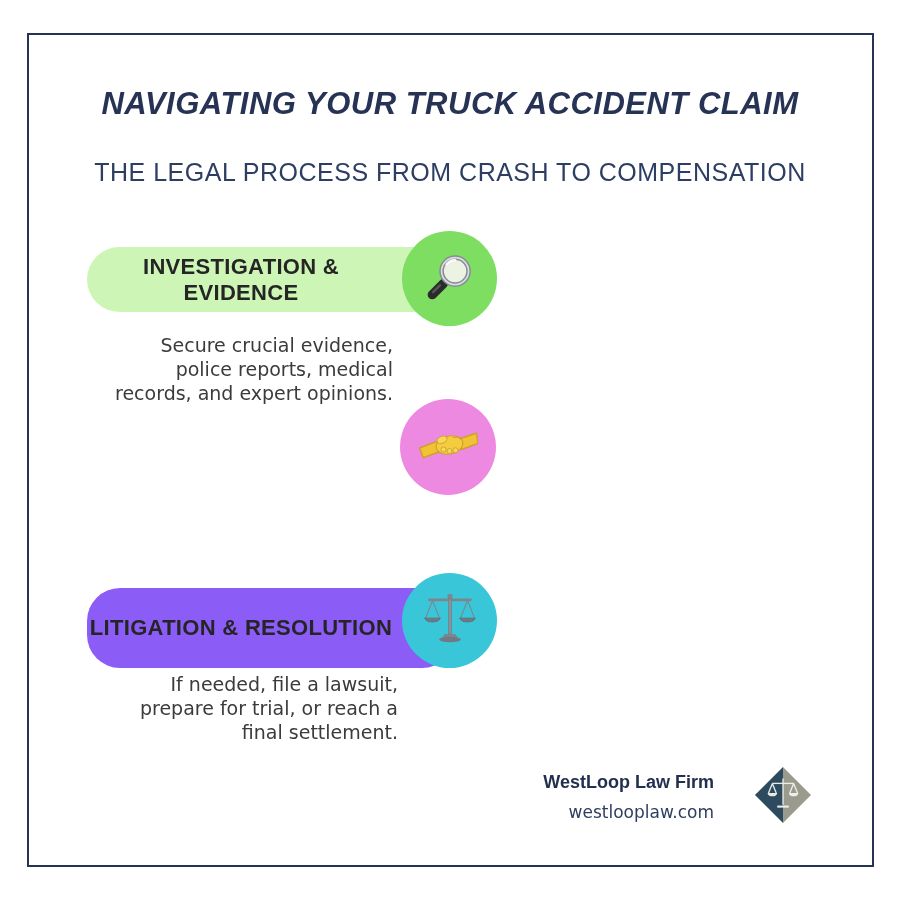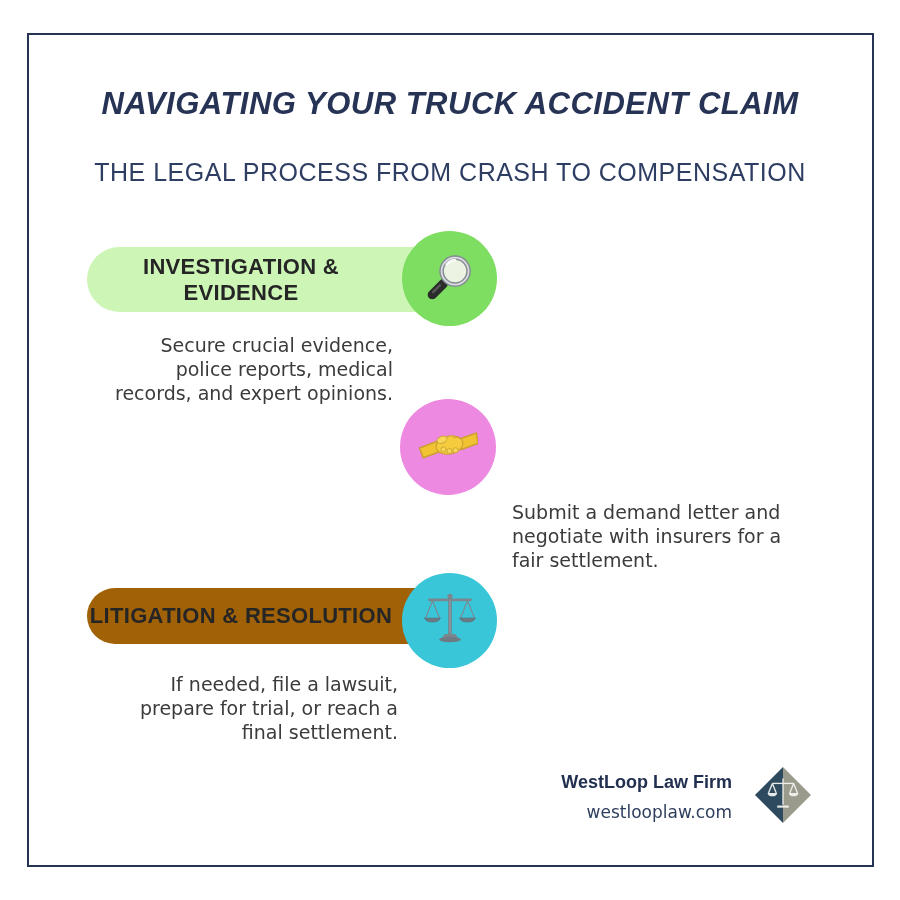--- a/index.html
+++ b/index.html
@@ -15,21 +15,21 @@
          letter-spacing:.5px;color:#2e3e63;}
   .pill{position:absolute;display:flex;align-items:center;box-sizing:border-box;z-index:1;}
   .pill .label{width:100%;text-align:center;font-family:"Liberation Sans",sans-serif;
          font-weight:700;font-size:22px;letter-spacing:.3px;color:#252525;}
   .circle{position:absolute;border-radius:50%;display:flex;align-items:center;
          justify-content:center;z-index:2;}
   .desc{position:absolute;font-size:19px;line-height:24px;color:#3b3b3b;
          white-space:pre-line;}
   .desc.r{text-align:right;}
   .desc.l{text-align:left;}
-  .footer{position:absolute;top:766px;right:88px;display:flex;align-items:center;gap:22px;}
+  .footer{position:absolute;top:766px;right:88px;display:flex;align-items:center;gap:40px;}
   .footer .txt{display:flex;flex-direction:column;align-items:flex-end;gap:9px;}
   .brand{font-family:"Liberation Sans",sans-serif;font-weight:700;font-size:18px;color:#223050;}
   .site{font-size:17px;color:#2e3e5e;}
 </style>
 </head>
 <body>
 
 <div class="canvas">
   <div class="frame"></div>
 
@@ -61,25 +61,22 @@
         <path d="M78,12 L52,21 L58,34 L80,26 Z" fill="#f1c232" stroke="#caa132" stroke-width="2" stroke-linejoin="round"></path>
         <ellipse cx="42" cy="28" rx="18" ry="12" fill="#f6cc3f" stroke="#caa132" stroke-width="1.5" transform="rotate(-12 42 28)"></ellipse>
         <ellipse cx="32" cy="21" rx="7" ry="4.5" fill="#f9d659" stroke="#caa132" stroke-width="1.2" transform="rotate(-22 32 21)"></ellipse>
         <circle cx="34" cy="34" r="3.4" fill="#f9d659" stroke="#caa132" stroke-width="1.2"></circle>
         <circle cx="42" cy="36" r="3.4" fill="#f9d659" stroke="#caa132" stroke-width="1.2"></circle>
         <circle cx="50" cy="35" r="3.4" fill="#f9d659" stroke="#caa132" stroke-width="1.2"></circle>
         <path d="M47,18 q6,-2 10,2" fill="none" stroke="#caa132" stroke-width="1.4" stroke-linecap="round"></path>
       </svg>
     </span>
   </div>
-  <div class="desc l" style="left: 512px; top: 500px; width: 330px; color: rgb(59, 59, 59);">Submit a demand letter and
-negotiate with insurers for a
-fair settlement.</div>
 
-  <div class="pill" style="left: 87px; top: 588px; width: 368px; height: 56px; border-radius: 33px; padding-right: 60px; background-color: #a16207;">
+  <div class="pill" style="left: 87px; top: 588px; width: 368px; height: 80px; border-radius: 33px; padding-right: 60px; background-color: #8b5cf6;">
     <div class="label">LITIGATION &amp; RESOLUTION</div>
   </div>
   <div class="circle" style="left: 402px; top: 573px; width: 95px; height: 95px; background-color: rgb(57, 198, 217);">
     <span>
       <svg width="56" height="56" viewBox="0 0 64 64">
         <circle cx="32" cy="6" r="3" fill="#7d868e"></circle>
         <rect x="7" y="8.5" width="50" height="3.2" rx="1.6" fill="#7d868e"></rect>
         <rect x="30.3" y="9" width="3.4" height="40" fill="#8a939b" stroke="#6a747c" stroke-width="0.6"></rect>
         <path d="M12,11 L4,31 M12,11 L20,31" stroke="#7d868e" stroke-width="1.3" fill="none"></path>
         <path d="M52,11 L44,31 M52,11 L60,31" stroke="#7d868e" stroke-width="1.3" fill="none"></path>

